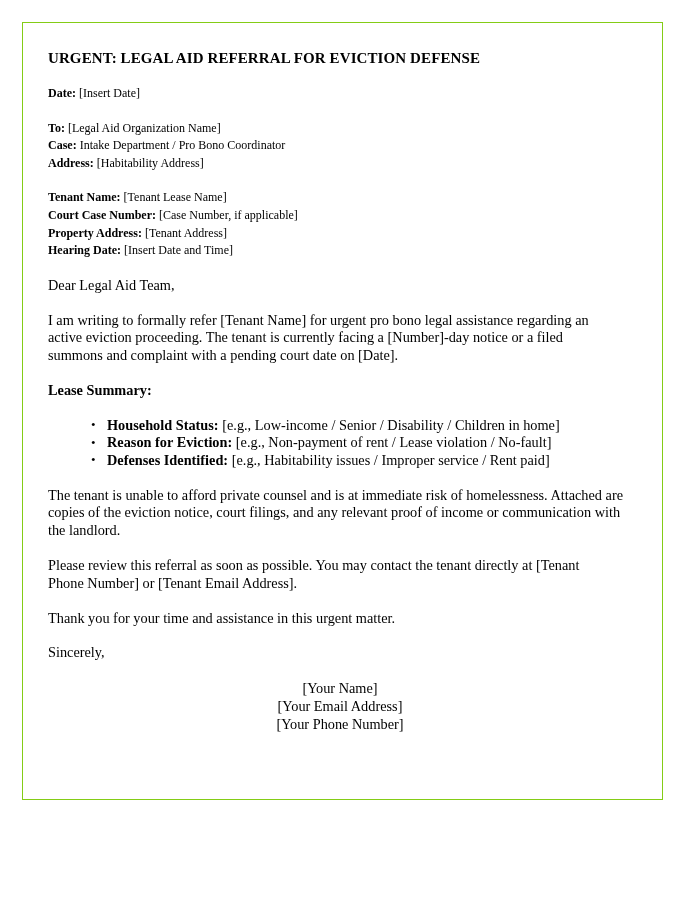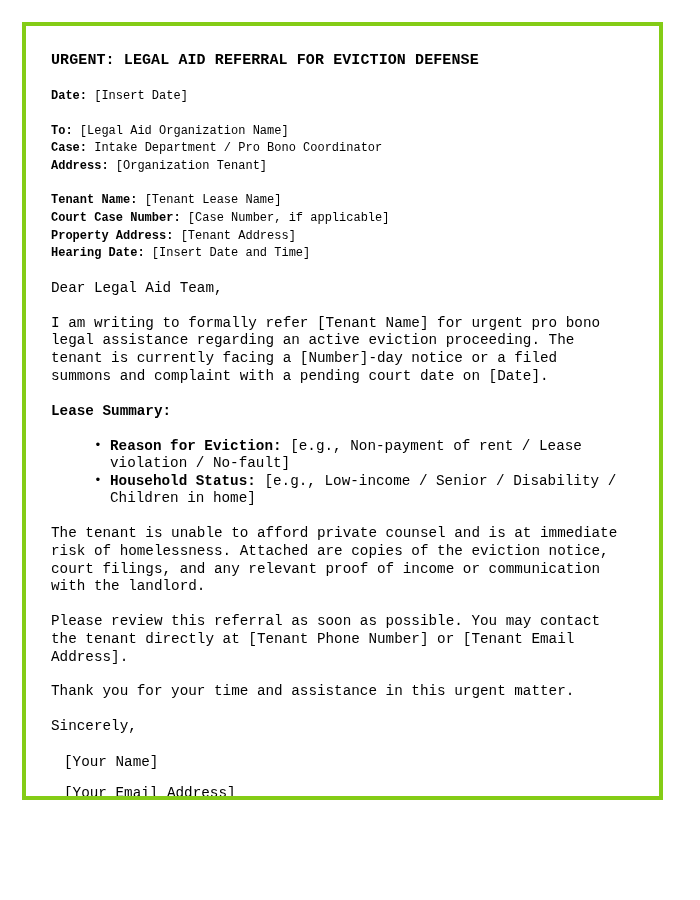--- a/index.html
+++ b/index.html
@@ -13,25 +13,24 @@
     font-family: "Liberation Serif", "DejaVu Serif", serif;
     color: #000000;
     -webkit-font-smoothing: antialiased;
   }
   .page {
     position: absolute;
     left: 22px;
     top: 22px;
     width: 641px;
     height: 778px;
-    border: 4px solid #84cc16;
+    border: 1px solid #84cc16;
     box-sizing: border-box;
     background: #ffffff;
     overflow: hidden;
-    font-family: Liberation Mono, monospace;
   }
   .content {
     padding: 26px 30px 0 25px;
     box-sizing: border-box;
   }
   .doc-title {
     font-size: 15px;
     font-weight: bold;
     line-height: 18px;
     letter-spacing: 0.1px;
@@ -72,60 +71,62 @@
   ul.bullets li::before {
     content: "\2022";
     position: absolute;
     left: 0;
     top: -0.5px;
     font-size: 13px;
   }
   .sig-line {
     font-size: 14.3px;
     line-height: 18px;
-    margin: 13px;
+    margin: 0;
+    text-align: center;
   }
   .sig-block {
     margin-top: 0;
   }
 </style>
 </head>
 <body>
 
 <div class="page">
   <div class="content">
 
     <div class="doc-title">URGENT: LEGAL AID REFERRAL FOR EVICTION DEFENSE</div>
 
     <div class="block">
       <p class="line"><span class="b">Date:</span> <span>[Insert Date]</span></p>
     </div>
 
     <div class="block">
       <p class="line"><span class="b">To:</span> <span>[Legal Aid Organization Name]</span></p>
       <p class="line"><span class="b">Case:</span> <span>Intake Department / Pro Bono Coordinator</span></p>
-      <p class="line"><span class="b">Address:</span> <span>[Organization Tenant]</span></p>
+      <p class="line"><span class="b">Address:</span> <span>[Habitability Address]</span></p>
     </div>
 
     <div class="block">
       <p class="line"><span class="b">Tenant Name:</span> <span>[Tenant Lease Name]</span></p>
       <p class="line"><span class="b">Court Case Number:</span> <span>[Case Number, if applicable]</span></p>
       <p class="line"><span class="b">Property Address:</span> <span>[Tenant Address]</span></p>
       <p class="line"><span class="b">Hearing Date:</span> <span>[Insert Date and Time]</span></p>
     </div>
 
     <p class="para">Dear Legal Aid Team,</p>
 
     <p class="para para-narrow">I am writing to formally refer [Tenant Name] for urgent pro bono legal assistance regarding an active eviction proceeding. The tenant is currently facing a [Number]-day notice or a filed summons and complaint with a pending court date on [Date].</p>
 
     <p class="para"><span class="b">Lease Summary:</span></p>
 
     <ul class="bullets">
+      <li><span class="b">Household Status:</span> <span>[e.g., Low-income / Senior / Disability / Children in home]</span></li>
       <li><span class="b">Reason for Eviction:</span> <span>[e.g., Non-payment of rent / Lease violation / No-fault]</span></li>
-      <li><span class="b">Household Status:</span> <span>[e.g., Low-income / Senior / Disability / Children in home]</span></li>
+      <li><span class="b">Defenses Identified:</span> <span>[e.g., Habitability issues / Improper service / Rent paid]</span></li>
     </ul>
 
     <p class="para">The tenant is unable to afford private counsel and is at immediate risk of homelessness. Attached are copies of the eviction notice, court filings, and any relevant proof of income or communication with the landlord.</p>
 
     <p class="para para-narrow">Please review this referral as soon as possible. You may contact the tenant directly at [Tenant Phone Number] or [Tenant Email Address].</p>
 
     <p class="para">Thank you for your time and assistance in this urgent matter.</p>
 
     <p class="para">Sincerely,</p>
 

